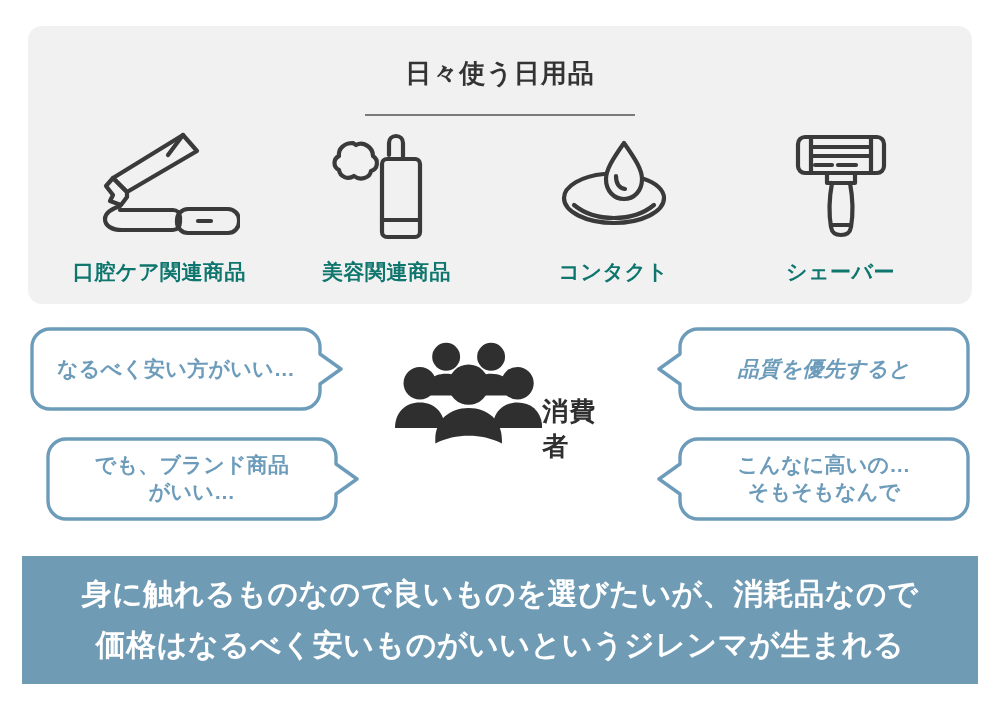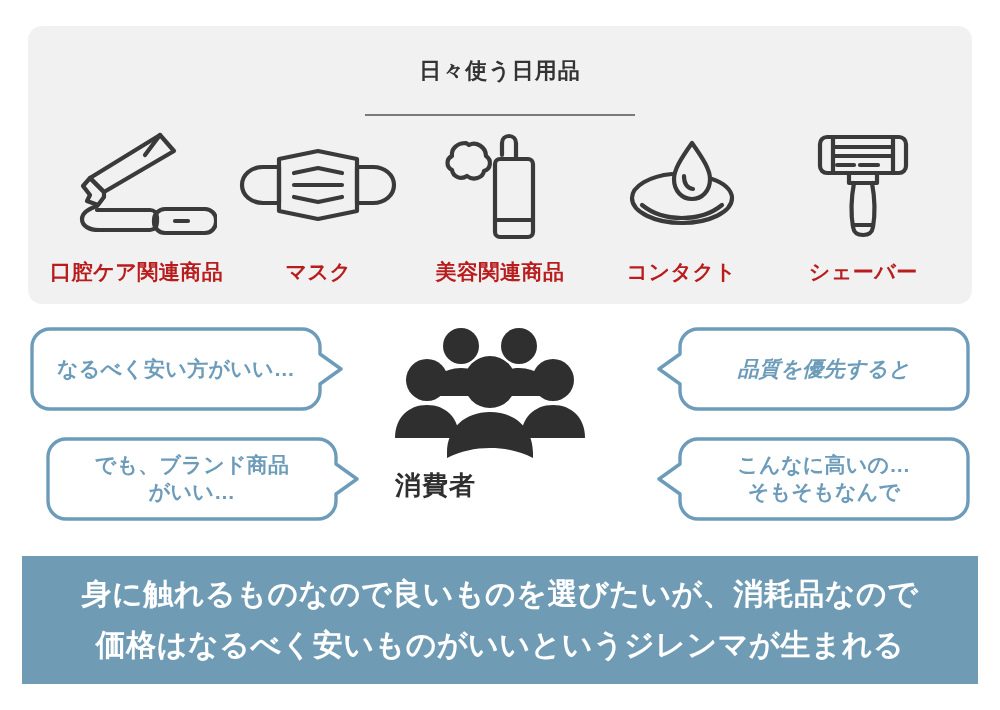--- a/index.html
+++ b/index.html
@@ -25,21 +25,21 @@
     background: #f1f1f1;
     border-radius: 14px;
     box-sizing: border-box;
   }
   .card-title {
     position: absolute;
     left: 0;
     right: 0;
     top: 30px;
     text-align: center;
-    font-size: 22px;
+    font-size: 26px;
     font-weight: 700;
     color: #333333;
     letter-spacing: 1px;
   }
   .title-rule {
     position: absolute;
     left: 50%;
     transform: translateX(-50%);
     top: 88px;
     width: 270px;
@@ -66,21 +66,21 @@
   .icon-art {
     height: 118px;
     display: flex;
     align-items: center;
     justify-content: center;
   }
   .icon-label {
     margin-top: 14px;
     font-size: 21px;
     font-weight: 700;
-    color: #b91c1c;
+    color: #0f766e;
     white-space: nowrap;
     letter-spacing: 0.5px;
   }
 
   
   .middle {
     position: absolute;
     left: 0;
     top: 318px;
     width: 1000px;
@@ -116,22 +116,22 @@
   #bubble-tr { left: 656px; top: 8px; font-style: italic;  }
   #bubble-br { left: 656px; top: 118px; }
 
   .consumer {
     position: absolute;
     left: 50%;
     transform: translateX(-50%);
     top: 6px;
     width: 210px;
     display: flex;
-    flex-direction: column;
-    align-items: flex-start;
+    flex-direction: row;
+    align-items: flex-end;
   }
   .consumer-label {
     margin-top: 4px;
     font-size: 26px;
     font-weight: 700;
     color: #2f2f2f;
     letter-spacing: 1px;
   }
 
   
@@ -174,33 +174,20 @@
           <line x1="103" y1="6" x2="88" y2="26"></line>
           <path d="M40 77 C31 80 25 84 25 90 C25 97 32 101 42 101"></path>
           <path d="M42 101 L93 101 C97 101 100 98 100 93 L100 88 C100 84 97 81 93 81 L40 81"></path>
           <rect x="97" y="80" width="62" height="24" rx="11"></rect>
           <line x1="118" y1="92" x2="131" y2="92"></line>
         </svg>
       </div>
       <div class="icon-label">口腔ケア関連商品</div>
     </div>
 
-    <div class="icon-cell">
-      <div class="icon-art">
-        <svg width="158" height="96" viewBox="0 0 158 96" fill="none" stroke="#3a3a3a" stroke-width="4.2" stroke-linecap="round" stroke-linejoin="round">
-          <path d="M40 30 L24 30 C12 30 3 38 3 48 C3 58 12 66 24 66 L40 66 Z"></path>
-          <path d="M118 30 L134 30 C146 30 155 38 155 48 C155 58 146 66 134 66 L118 66 Z"></path>
-          <path d="M40 22 L79 14 L118 22 L118 74 L79 82 L40 74 Z"></path>
-          <path d="M55 36 L79 31 L103 36"></path>
-          <path d="M55 48 L103 48"></path>
-          <path d="M55 60 L79 65 L103 60"></path>
-        </svg>
-      </div>
-      <div class="icon-label">マスク</div>
-    </div>
 
     <div class="icon-cell">
       <div class="icon-art">
         <svg width="120" height="116" viewBox="0 0 120 116" fill="none" stroke="#3a3a3a" stroke-width="4.2" stroke-linecap="round" stroke-linejoin="round">
           <path d="M26 16 C17 16 11 22 12 29 C6 32 6 40 12 43 C13 50 21 53 27 49 C33 54 43 51 44 44 C51 42 52 33 46 29 C46 20 36 14 29 18 Z"></path>
           <path d="M62 28 L62 16 C62 12 65 9 69 9 C73 9 76 12 76 16 L76 32"></path>
           <rect x="55" y="32" width="38" height="78" rx="5"></rect>
           <line x1="55" y1="93" x2="93" y2="93"></line>
         </svg>
       </div>

